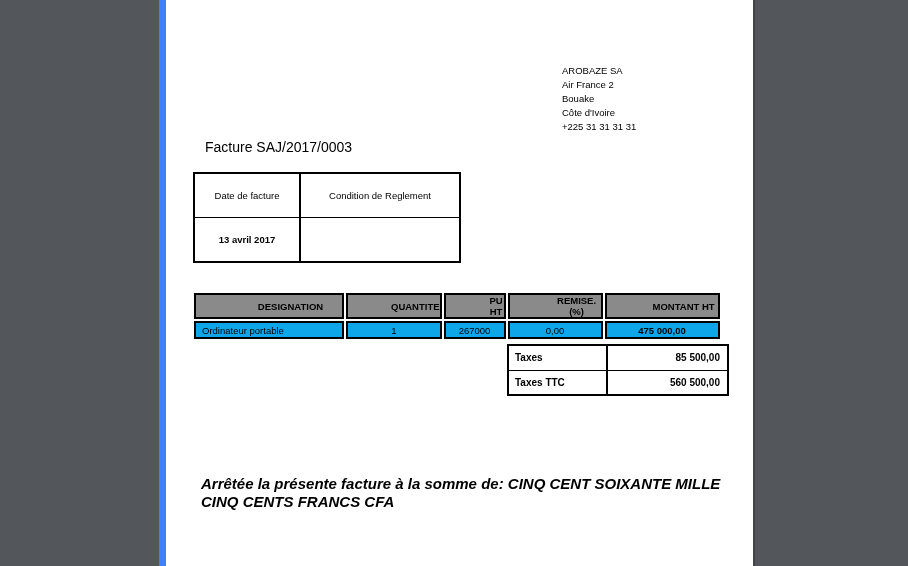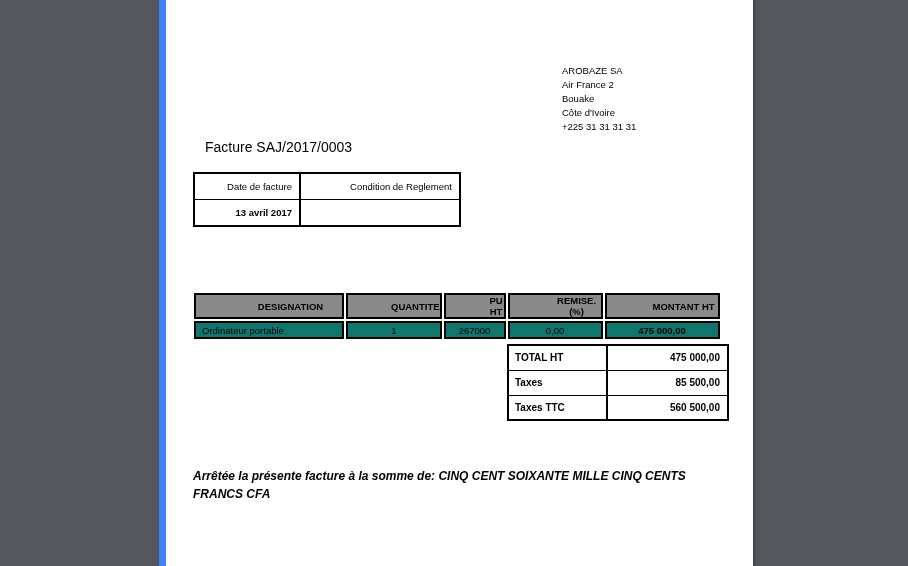--- a/index.html
+++ b/index.html
@@ -40,22 +40,22 @@
   
   .info-table {
     position: absolute;
     left: 27px; top: 172px;
     border-collapse: collapse;
     border: 2px solid #000;
     font-size: 9.5px;
   }
   .info-table th, .info-table td {
     border: 1px solid #000;
-    padding: 7px;
-    text-align: right;
+    padding: 16px;
+    text-align: center;
     vertical-align: middle;
   }
   .info-table th { font-weight: normal; height: 13px; }
   .info-table td { height: 14px; }
   .info-table .c1 { width: 106px; }
   .info-table .c2 { width: 160px; border-left: 2px solid #000; }
   .info-table .date-val { font-weight: bold; }
   
   .lines-table {
     position: absolute;
@@ -69,21 +69,21 @@
     padding: 0;
     vertical-align: middle;
     text-align: center;
   }
   .lines-table th {
     background: #8a8a8a;
     font-weight: bold;
     height: 21px;
     padding-left: 43px;
   }
-  .lines-table td { height: 18px; background: #0f766e; }
+  .lines-table td { height: 18px; background: #0ea5e9; }
   .lines-table .col-designation { width: 150px; }
   .lines-table .col-quantite    { width: 87px;  }
   .lines-table .col-puht        { width: 62px;  }
   .lines-table .col-remise      { width: 95px;  }
   .lines-table .col-montant     { width: 115px; }
   .lines-table td.col-designation { text-align: left; padding-left: 6px; }
   .lines-table td.col-montant   { font-weight: bold; }
   
   .totals-table {
     position: absolute;
@@ -99,22 +99,22 @@
     vertical-align: middle;
     font-weight: bold;
   }
   .totals-table .t-label { width: 99px; text-align: left; padding-left: 6px; }
   .totals-table .t-value { width: 121px; text-align: right; padding-right: 7px; border-left: 2px solid #000; }
   
   .amount-words {
     position: absolute;
     left: 19px; top: 459px;
     width: 545px;
-    margin: 8px;
-    font-size: 12px;
+    margin: 16px;
+    font-size: 15px;
     font-weight: bold;
     font-style: italic;
     line-height: 18px;
   }
 </style>
 </head>
 <body>
 
 <div class="viewer">
   <div class="page">
@@ -157,24 +157,20 @@
           <td class="col-puht">267000</td>
           <td class="col-remise">0,00</td>
           <td class="col-montant">475 000,00</td>
         </tr>
       </tbody>
     </table>
 
     <table class="totals-table">
       <tbody>
         <tr>
-          <td class="t-label">TOTAL HT</td>
-          <td class="t-value">475 000,00</td>
-        </tr>
-        <tr>
           <td class="t-label">Taxes</td>
           <td class="t-value">85 500,00</td>
         </tr>
         <tr>
           <td class="t-label">Taxes TTC</td>
           <td class="t-value">560 500,00</td>
         </tr>
       </tbody>
     </table>
 

